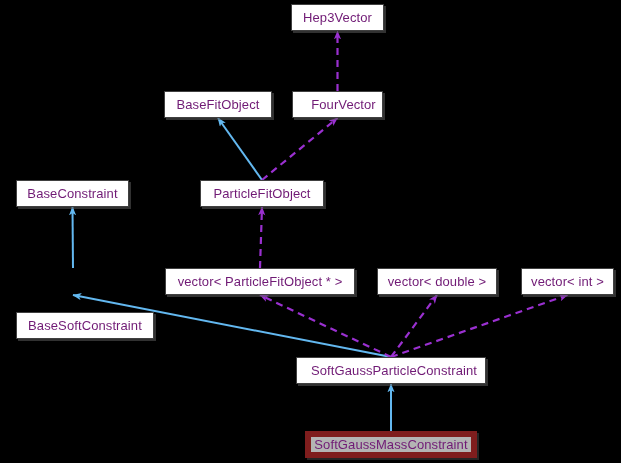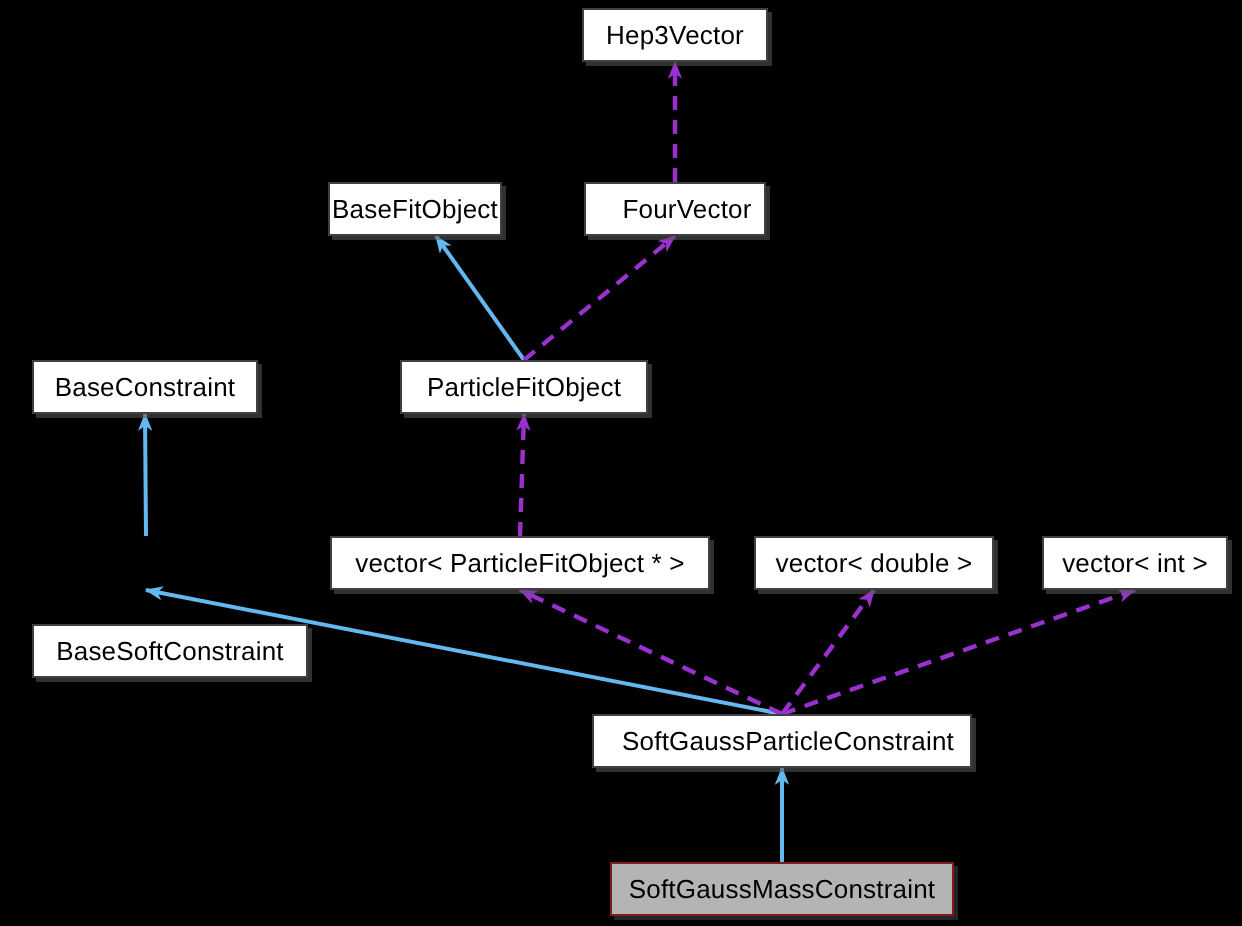--- a/index.html
+++ b/index.html
@@ -21,33 +21,33 @@
     top: 0;
     width: 621px;
     height: 463px;
     pointer-events: none;
   }
   .node {
     position: absolute;
     box-sizing: border-box;
     background: #ffffff;
     border: 1px solid #404040;
-    color: #000000;
+    color: #701a75;
     font-size: 13px;
     line-height: 1;
     display: flex;
     align-items: center;
     justify-content: center;
     white-space: nowrap;
     box-shadow: 2px 2px 0 rgba(90,90,90,0.55);
     letter-spacing: 0.1px;
   }
   .node.highlight {
     background: #b4b4b4;
-    border: 1px solid #7f1d1d;
+    border: 6px solid #7f1d1d;
     box-shadow: 2px 2px 0 rgba(60,60,60,0.6);
   }
   .node-label {
     padding: 0 8px;
   }
 </style>
 </head>
 <body>
 
 <div id="diagram">
@@ -70,21 +70,21 @@
         <line x1="391" y1="357" x2="260" y2="295" stroke="#9a30d0" stroke-width="2.2" stroke-dasharray="7,5" marker-end="url(#arrow-usage)"></line>
         <line x1="391" y1="357" x2="437" y2="295" stroke="#9a30d0" stroke-width="2.2" stroke-dasharray="7,5" marker-end="url(#arrow-usage)"></line>
         <line x1="391" y1="357" x2="567.5" y2="295" stroke="#9a30d0" stroke-width="2.2" stroke-dasharray="7,5" marker-end="url(#arrow-usage)"></line>
         <line x1="391" y1="431" x2="391" y2="384" stroke="#63b8f0" stroke-width="2" marker-end="url(#arrow-inherit)"></line>
       </g>
   </svg>
   <div id="nodes-group">
       <div class="node" style="left: 291px; top: 4px; width: 93px; height: 27px;">
         <span class="node-label">Hep3Vector</span>
       </div>
-      <div class="node" style="left: 164px; top: 91px; width: 87px; height: 27px;">
+      <div class="node" style="left: 164px; top: 91px; width: 108px; height: 27px;">
         <span class="node-label">BaseFitObject</span>
       </div>
       <div class="node" style="left: 292px; top: 91px; width: 91px; height: 27px; padding-left: 12px;">
         <span class="node-label">FourVector</span>
       </div>
       <div class="node" style="left: 16px; top: 180px; width: 113px; height: 27px;">
         <span class="node-label">BaseConstraint</span>
       </div>
       <div class="node" style="left: 200px; top: 180px; width: 124px; height: 27px;">
         <span class="node-label">ParticleFitObject</span>

